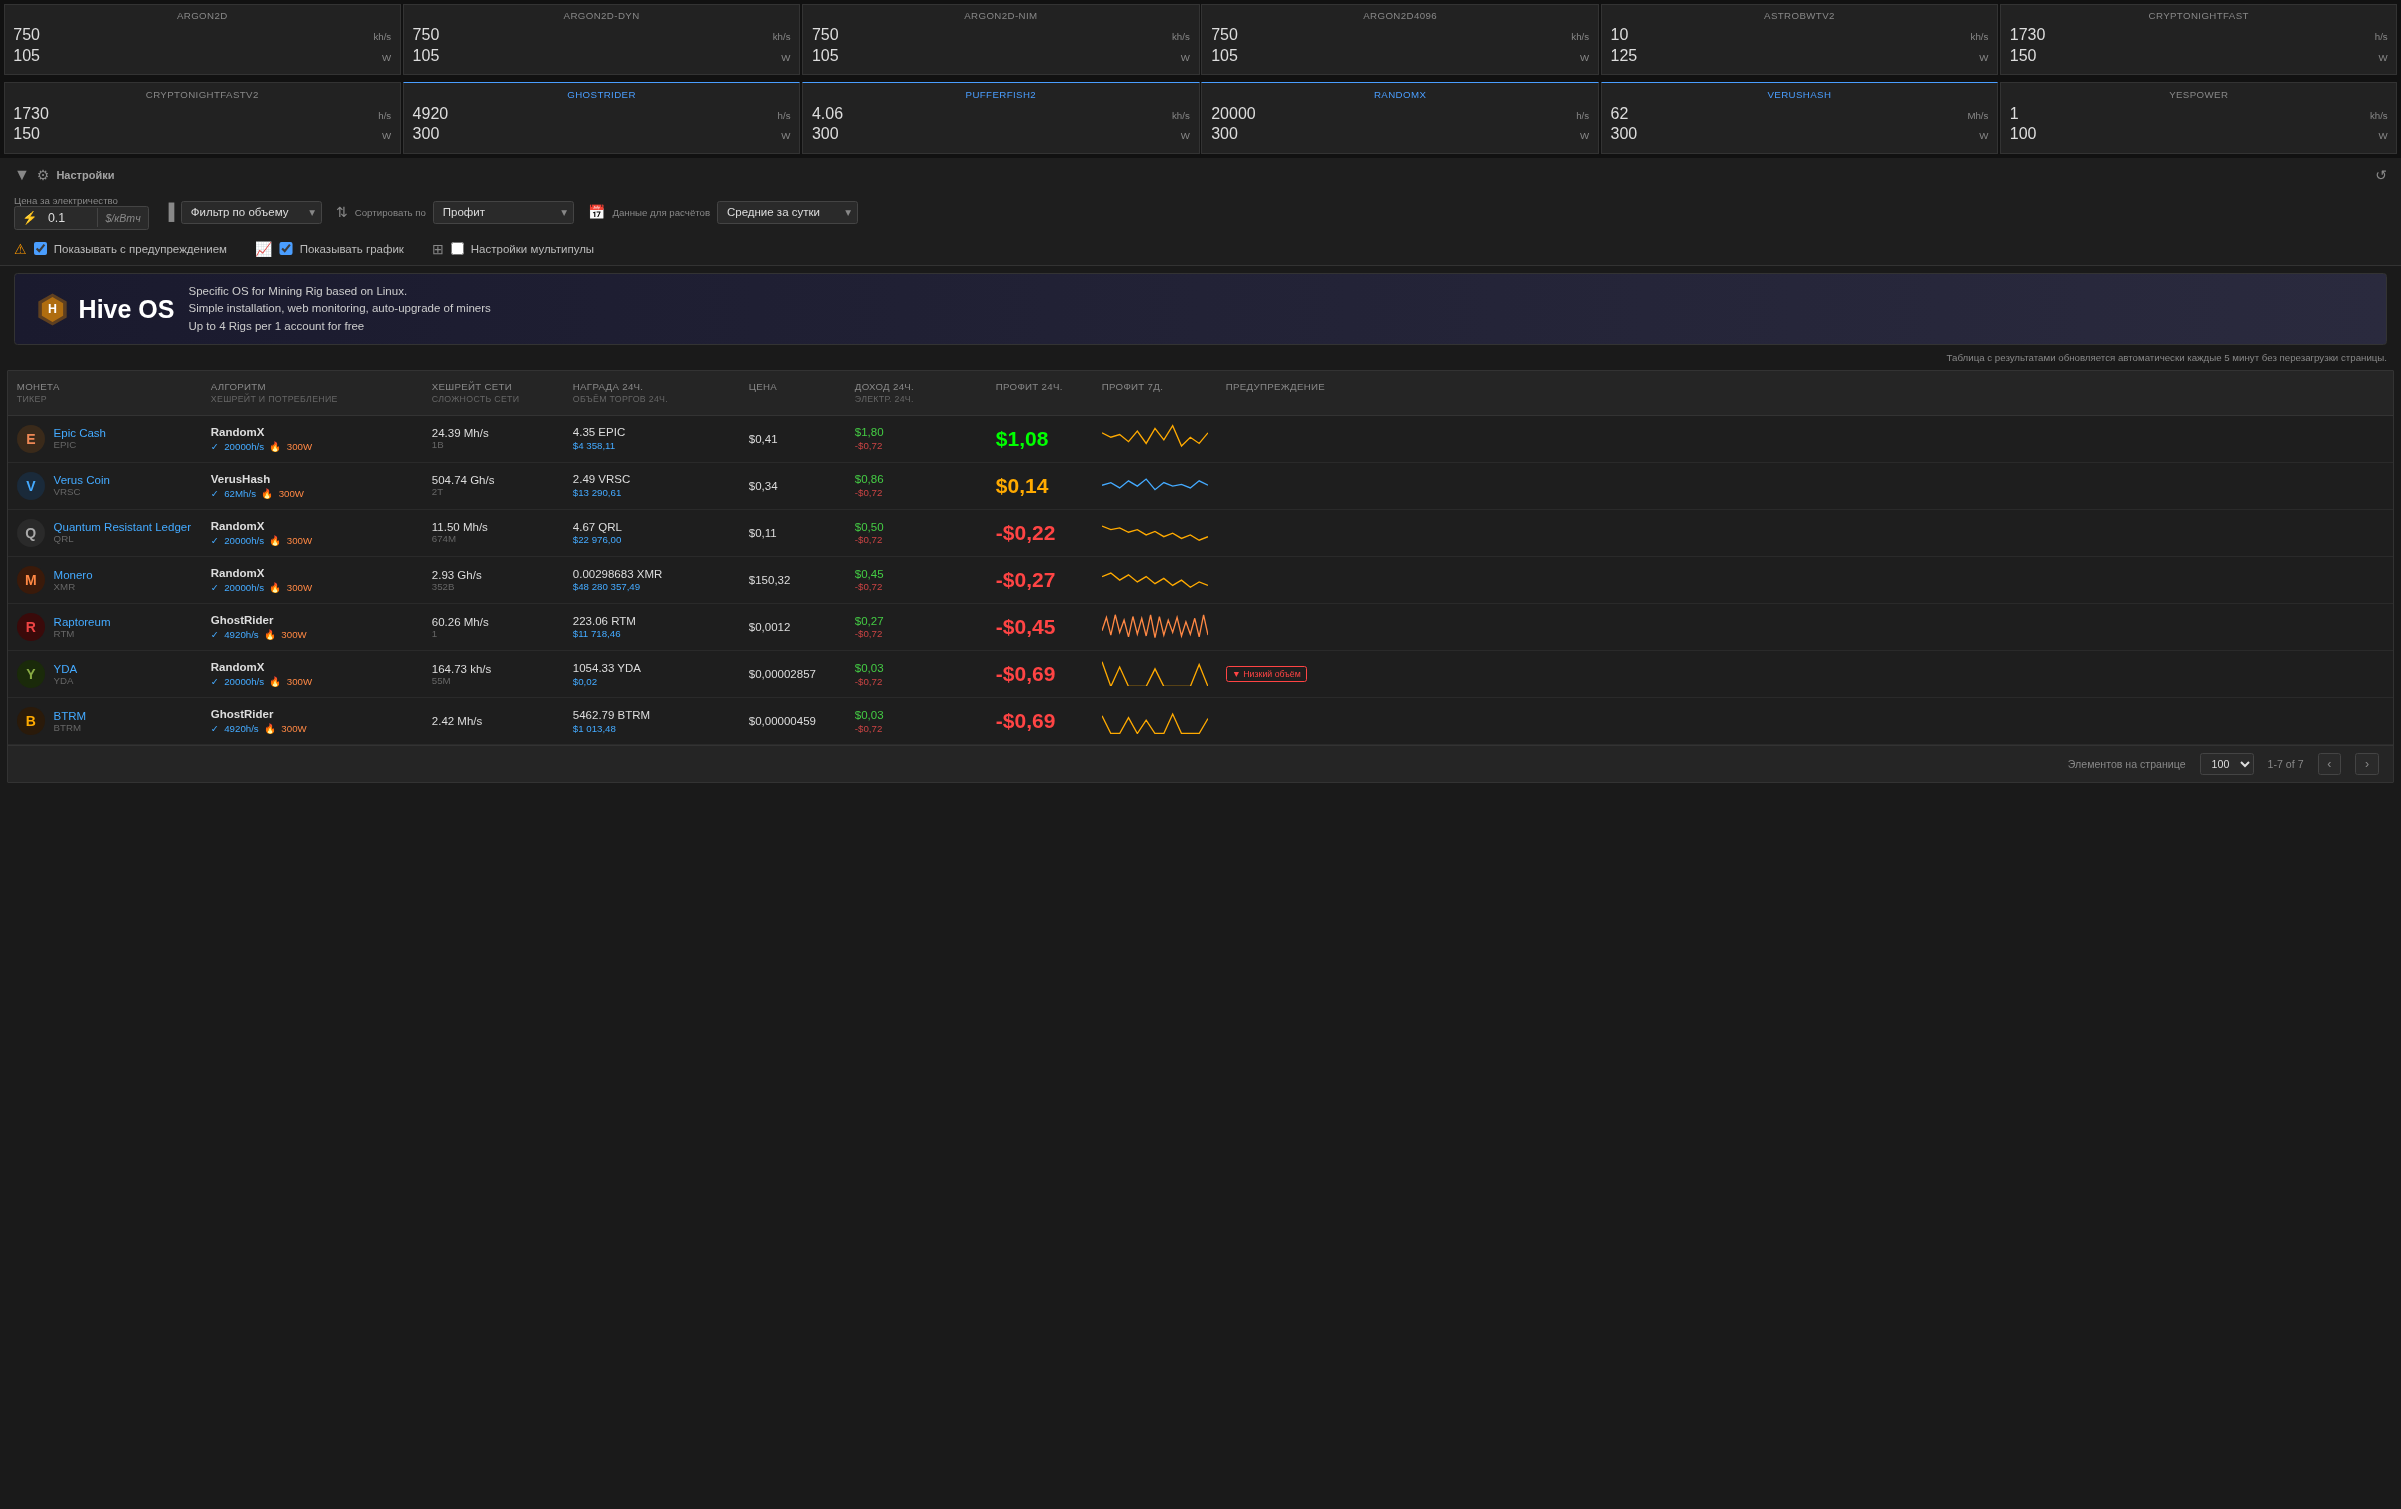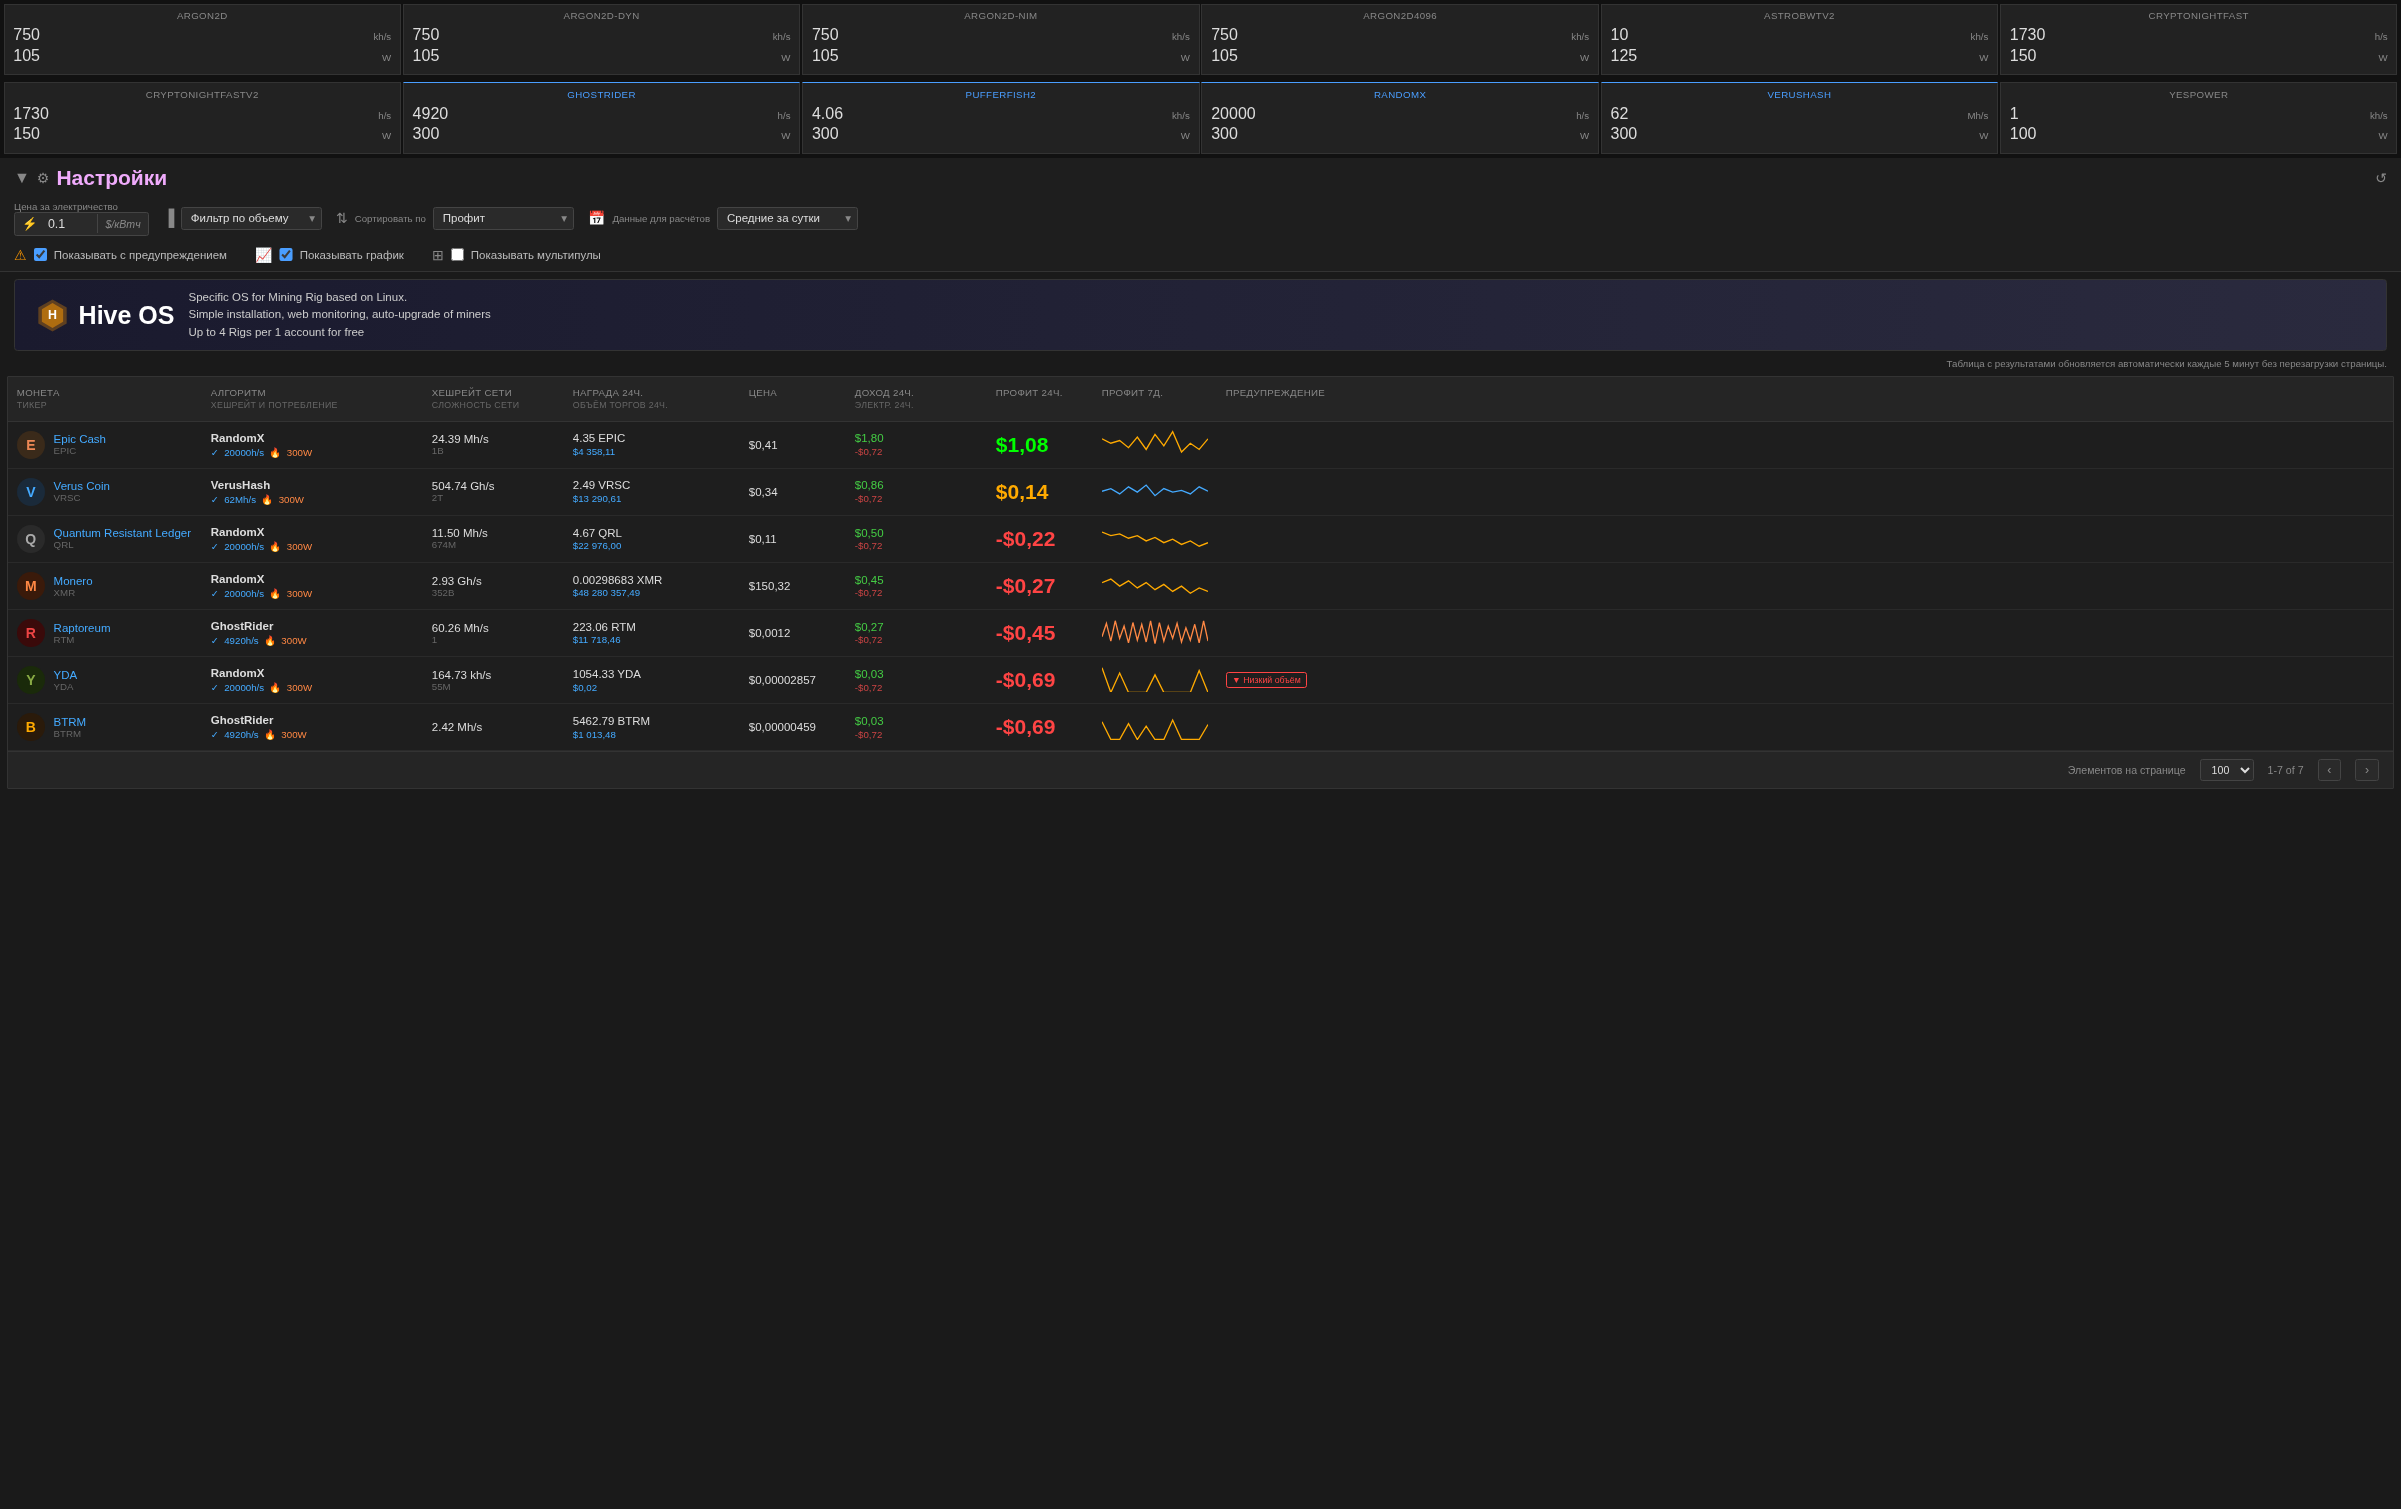--- a/index.html
+++ b/index.html
@@ -55,22 +55,22 @@
       border-bottom: 0.9px solid #333;
       padding: 8.8px 14px;
     }
     .settings-header {
       display: flex;
       align-items: center;
       gap: 7px;
       margin-bottom: 10.6px;
     }
     .settings-title {
-      font-size: 21px;
-      color: #f0abfc;
+      font-size: 11px;
+      color: #a3a3a3;
       font-weight: bold;
     }
     .settings-controls {
       display: flex;
       align-items: center;
       gap: 14px;
       flex-wrap: wrap;
     }
     .elec-group {
       display: flex;
@@ -616,21 +616,21 @@
       <label class="checkbox-label" for="chk-warn">Показывать с предупреждением</label>
     </div>
     <div class="checkbox-item">
       <span class="chart-icon">📈</span>
       <input type="checkbox" checked="" id="chk-chart" style="">
       <label class="checkbox-label" for="chk-chart">Показывать график</label>
     </div>
     <div class="checkbox-item">
       <span class="multi-icon">⊞</span>
       <input type="checkbox" id="chk-multi" style="">
-      <label class="checkbox-label" for="chk-multi">Показывать мультипулы</label>
+      <label class="checkbox-label" for="chk-multi">Настройки мультипулы</label>
     </div>
   </div>
 </div>
 
 <div class="banner">
   <div class="hive-logo">
     <svg class="hive-logo-icon" viewBox="0 0 44 44" style="font-size:13px">
       <polygon points="22,4 38,13 38,31 22,40 6,31 6,13" fill="#f90" opacity="0.3"></polygon>
       <polygon points="22,8 34,15 34,29 22,36 10,29 10,15" fill="#f90" opacity="0.5"></polygon>
       <text x="22" y="26" text-anchor="middle" fill="white" font-size="14" font-weight="bold">H</text>

